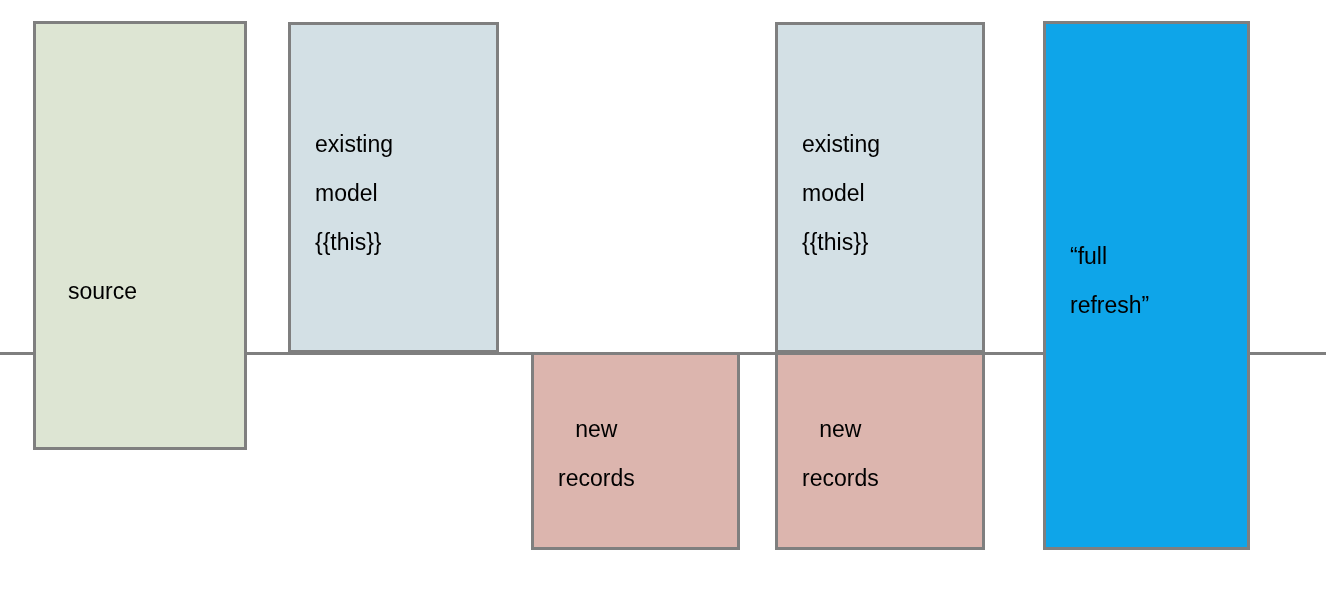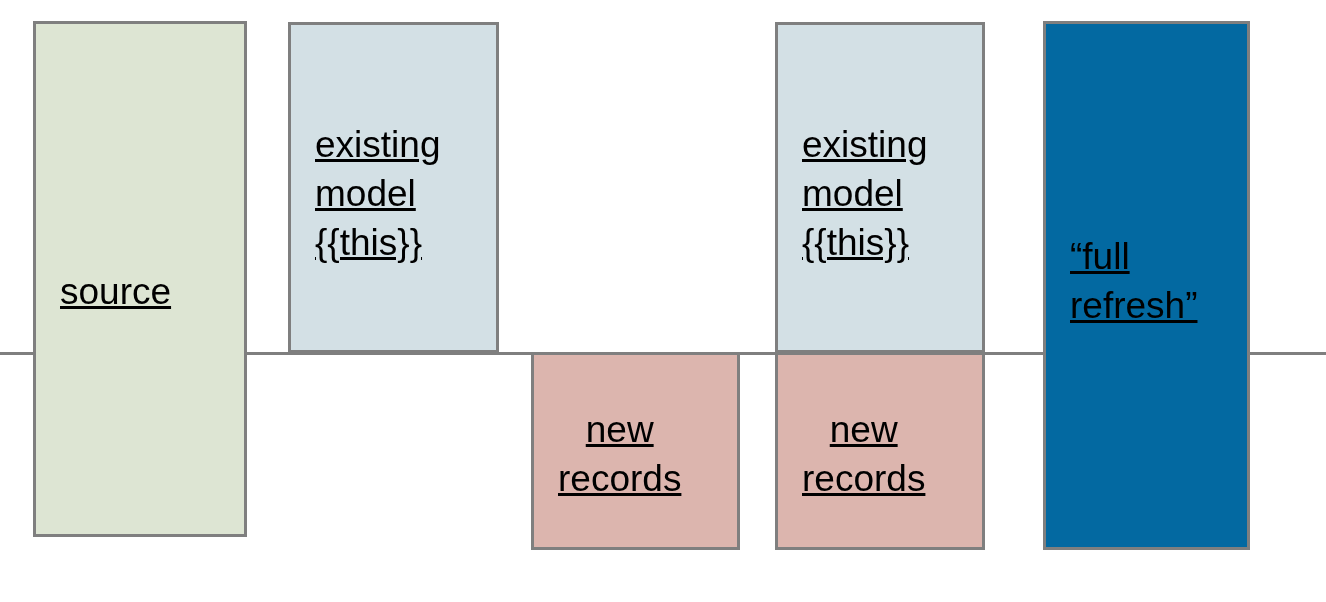--- a/index.html
+++ b/index.html
@@ -27,35 +27,34 @@
   }
   .box {
     position: absolute;
     box-sizing: border-box;
     border: 3px solid #7f7f7f;
     display: flex;
     align-items: center;
     justify-content: flex-start;
   }
   .box-label {
-    font-size: 37px;
+    font-size: 23px;
     line-height: 49px;
     color: #000000;
     white-space: pre-line;
     padding-left: 24px;
     letter-spacing: 0px;
-    text-decoration: underline;
   }
   .box.green  { background: #dde5d3; }
   .box.blue   { background: #d3e0e5; }
   .box.red    { background: #dcb5ae; text-align: center; }
-  .box.orange { background: #0369a1; }
+  .box.orange { background: #0ea5e9; }
 
   
-  #box-source        { left: 33px;   top: 21px;  width: 214px; height: 516px; }
+  #box-source        { left: 33px;   top: 21px;  width: 214px; height: 429px; padding-left: 8px; }
   #box-existing-1    { left: 288px;  top: 22px;  width: 211px; height: 331px; }
   #box-new-1         { left: 531px;  top: 352px; width: 209px; height: 198px; }
   #box-existing-2    { left: 775px;  top: 22px;  width: 210px; height: 331px; }
   #box-new-2         { left: 775px;  top: 352px; width: 210px; height: 198px; }
   #box-full-refresh  { left: 1043px; top: 21px;  width: 207px; height: 529px; }
 
   
   #box-existing-1 .box-label,
   #box-existing-2 .box-label { align-self: flex-start; margin-top: 95px; }
   #box-source .box-label     { align-self: flex-start; margin-top: 243px; }

